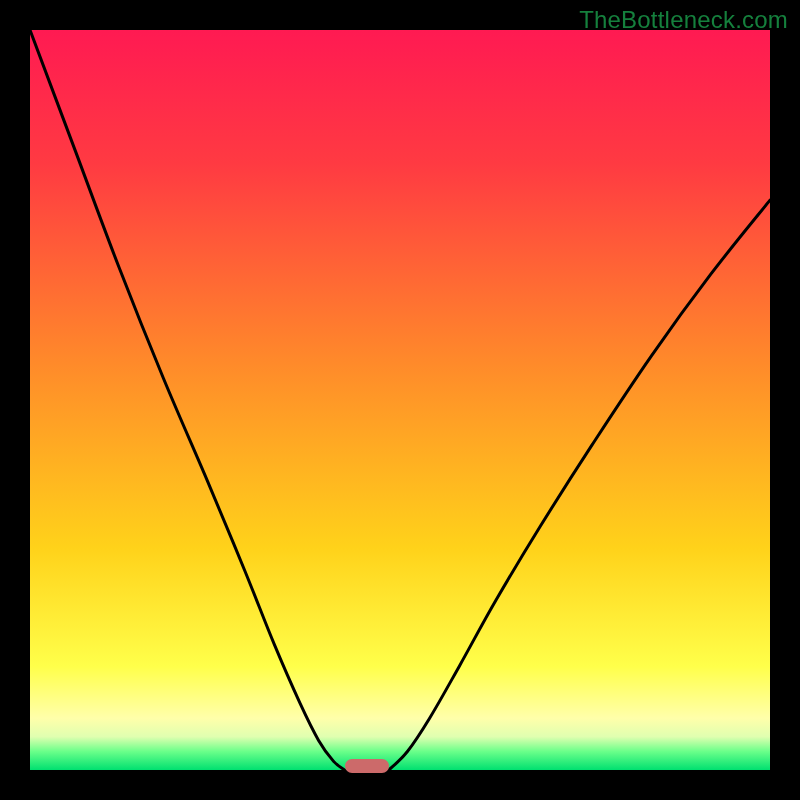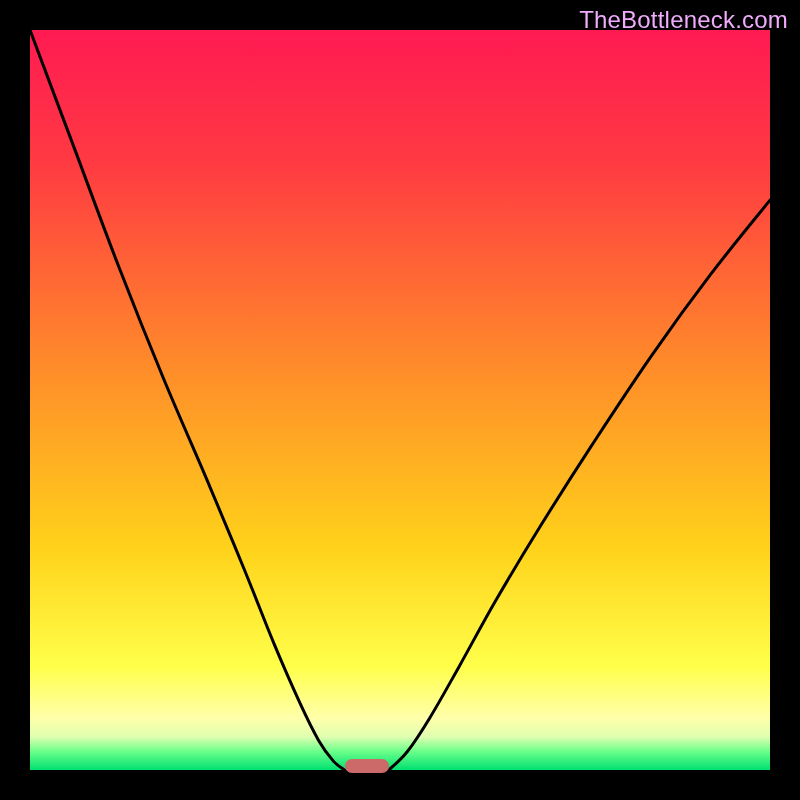--- a/index.html
+++ b/index.html
@@ -36,21 +36,21 @@
       #ffffaa 93%,
       #e0ffb0 95.5%,
       #6aff8a 97.5%,
       #00e070 100%
     );
   }
   .watermark {
     position: absolute;
     top: 6px;
     right: 12px;
-    color: #f0abfc;
+    color: #15803d;
     font-size: 24px;
     font-weight: 500;
     letter-spacing: 0.2px;
     z-index: 5;
   }
   svg.curves {
     position: absolute;
     left: 0;
     top: 0;
     width: 740px;

